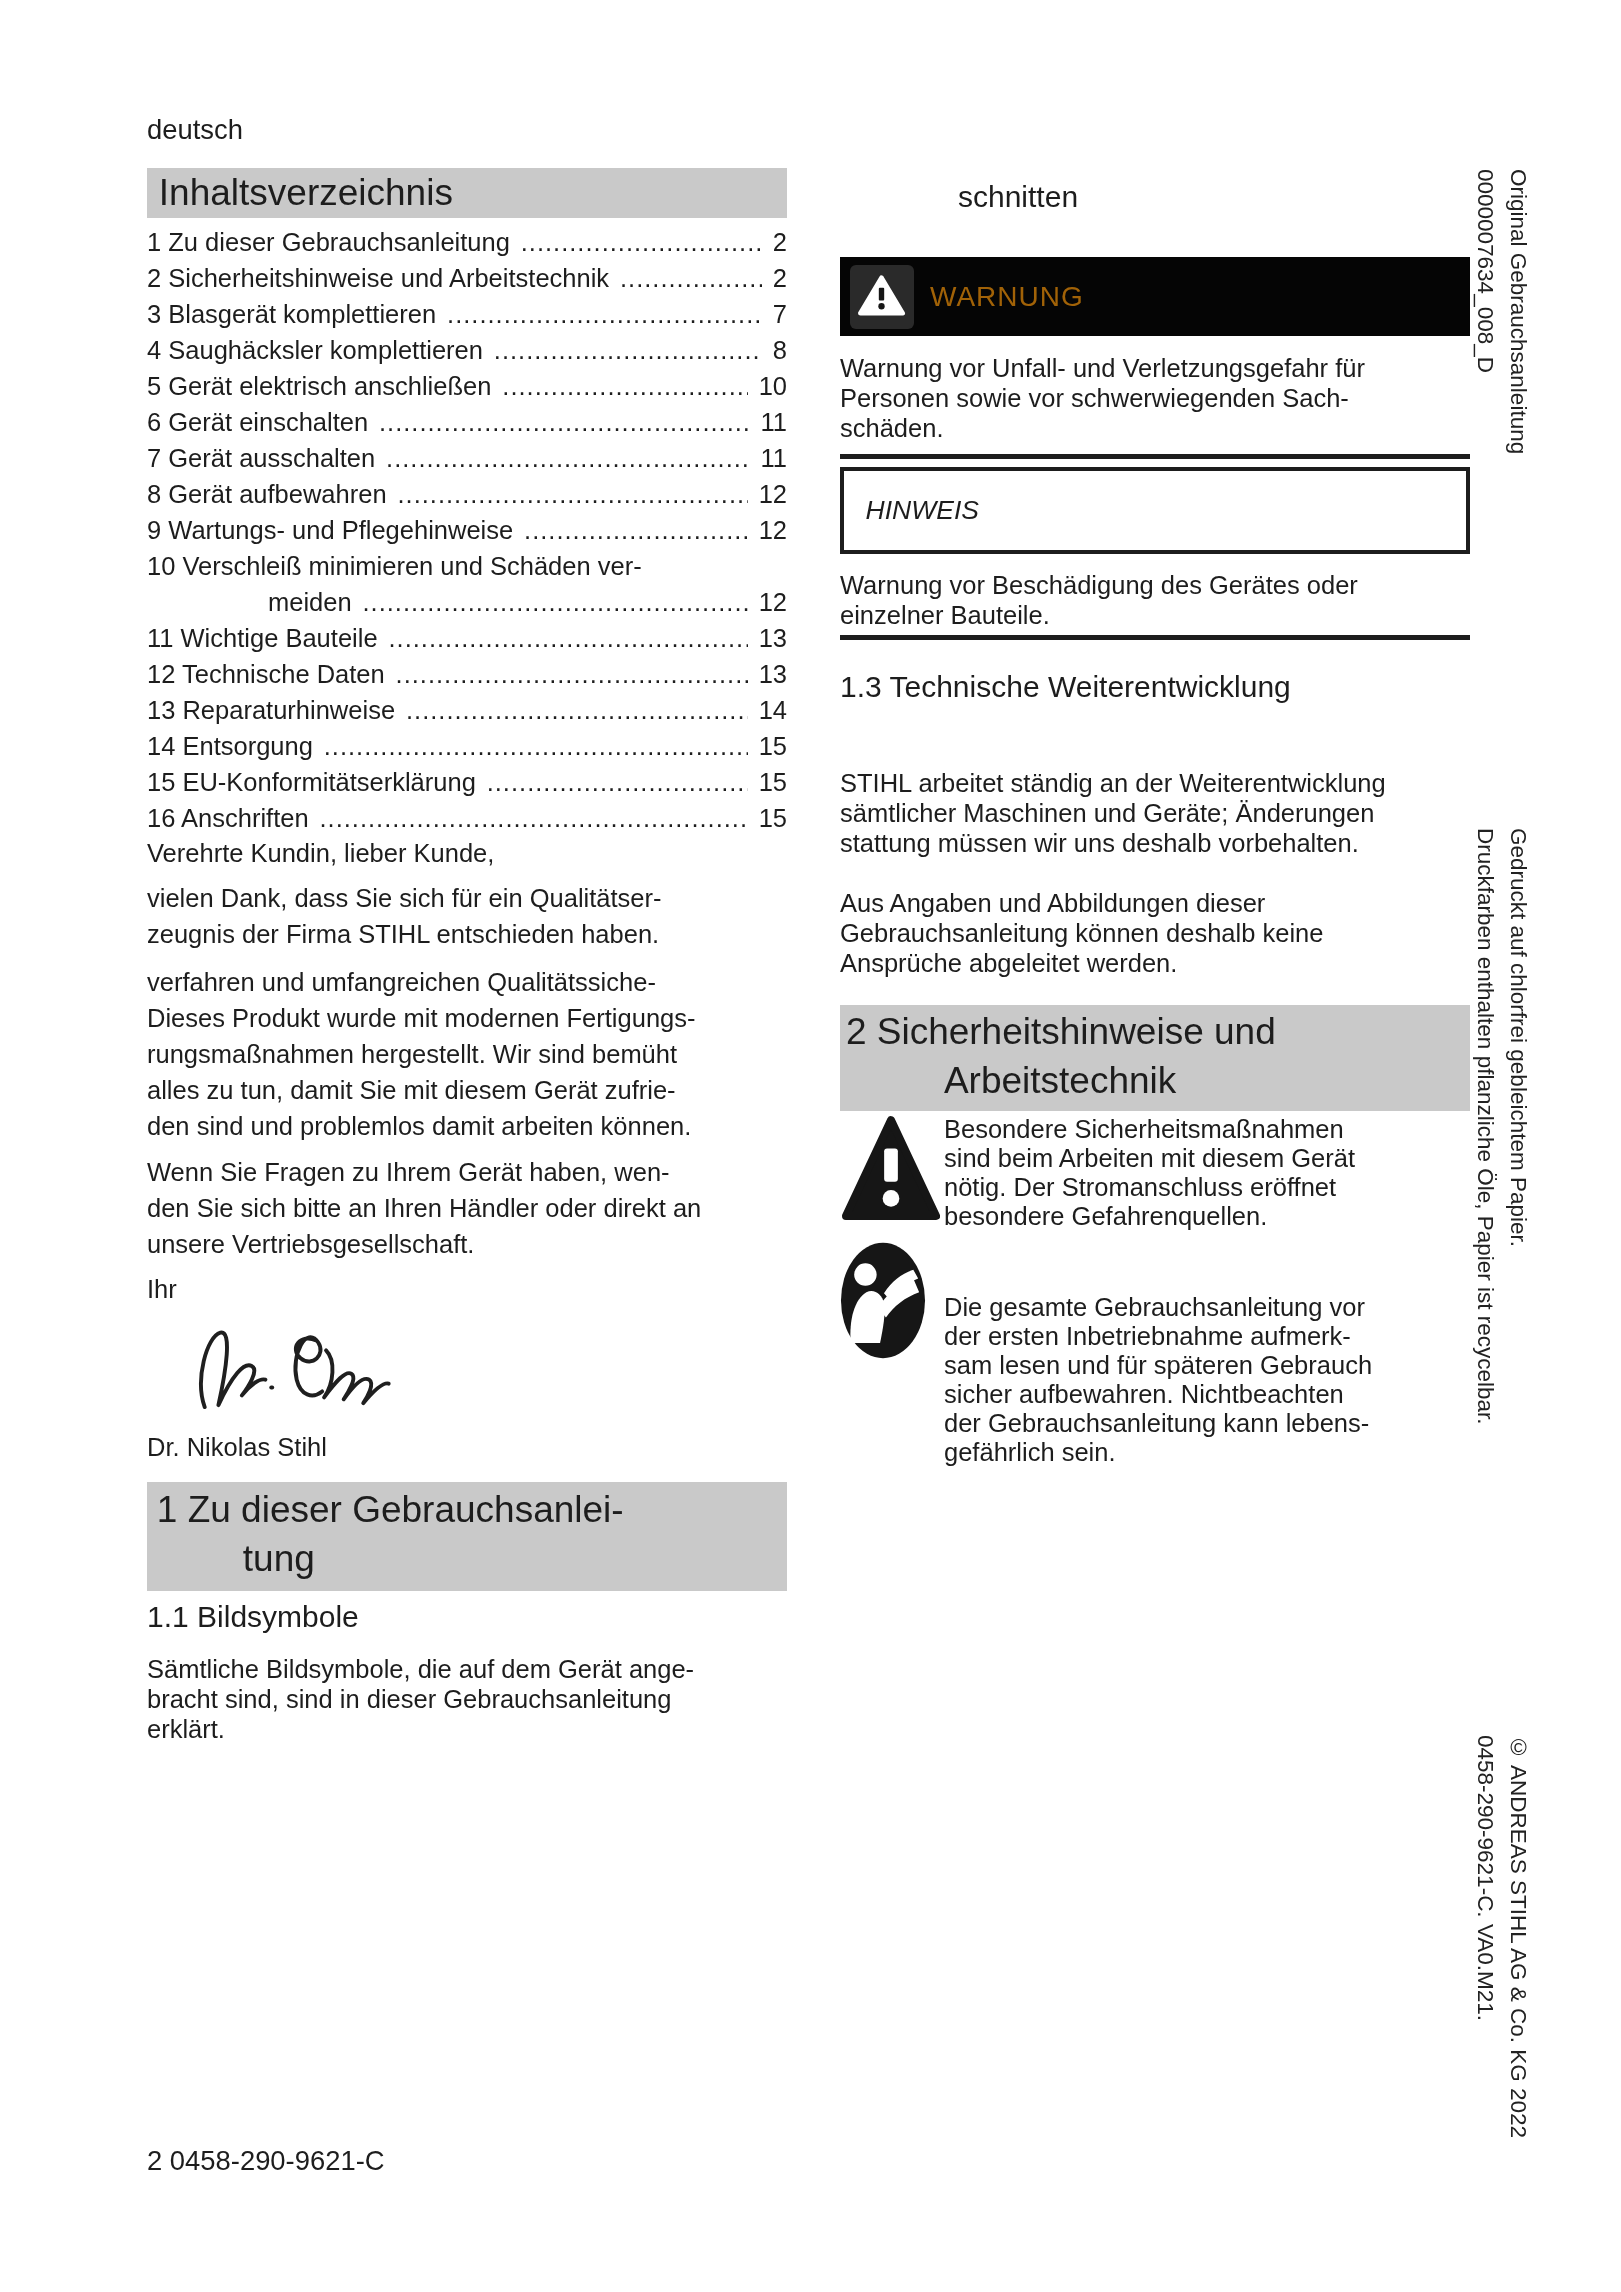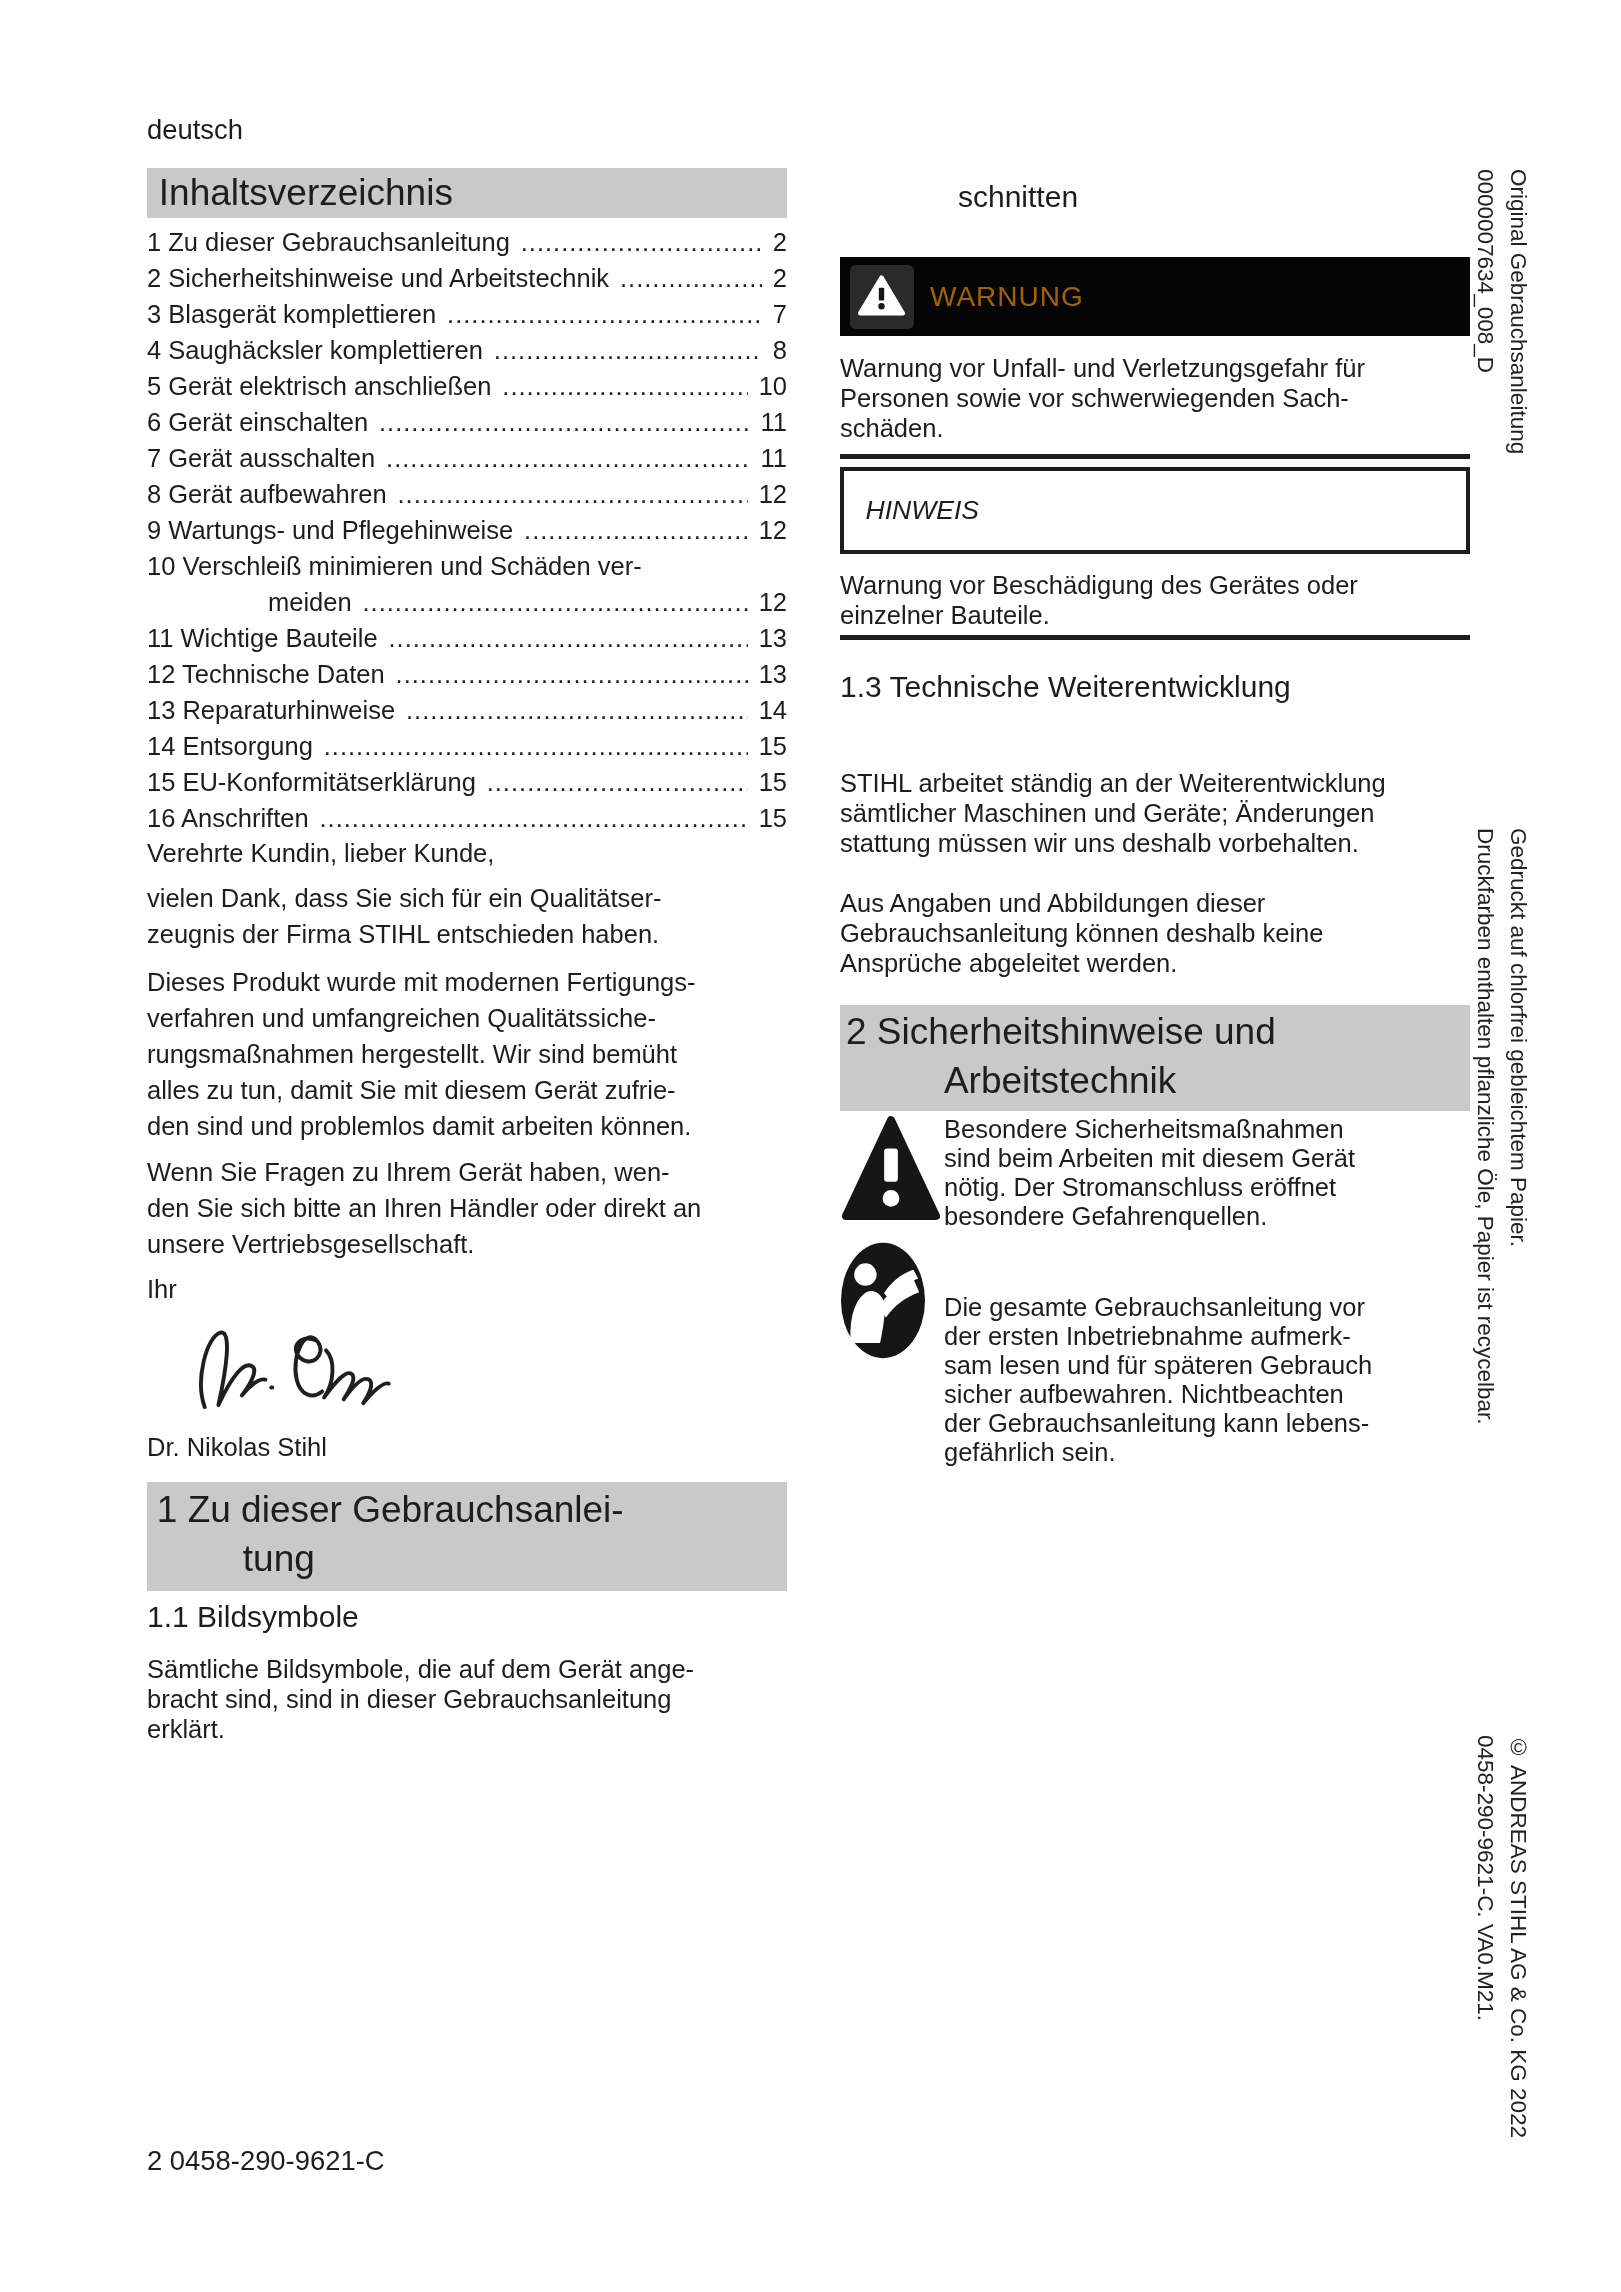--- a/index.html
+++ b/index.html
@@ -205,22 +205,22 @@
 
     <div class="para salutation">Verehrte Kundin, lieber Kunde,</div>
 
     <div class="para p1">
 
     <div class="line">vielen Dank, dass Sie sich für ein Qualitätser-</div>
         <div class="line">zeugnis der Firma STIHL entschieden haben.</div>
       </div>
     <div class="para p2">
 
-    <div class="line">Dieses Produkt wurde mit modernen Fertigungs-</div>
-        <div class="line">verfahren und umfangreichen Qualitätssiche-</div>
+    <div class="line">verfahren und umfangreichen Qualitätssiche-</div>
+        <div class="line">Dieses Produkt wurde mit modernen Fertigungs-</div>
         <div class="line">rungsmaßnahmen hergestellt. Wir sind bemüht</div>
         <div class="line">alles zu tun, damit Sie mit diesem Gerät zufrie-</div>
         <div class="line">den sind und problemlos damit arbeiten können.</div>
       </div>
     <div class="para p3">
 
     <div class="line">Wenn Sie Fragen zu Ihrem Gerät haben, wen-</div>
         <div class="line">den Sie sich bitte an Ihren Händler oder direkt an</div>
         <div class="line">unsere Vertriebsgesellschaft.</div>
       </div>

